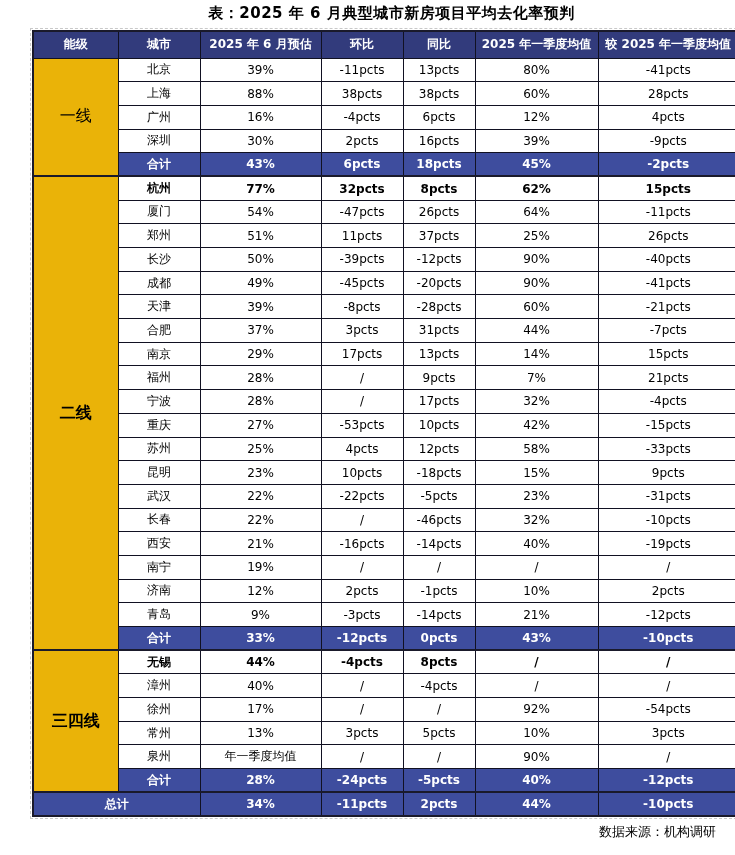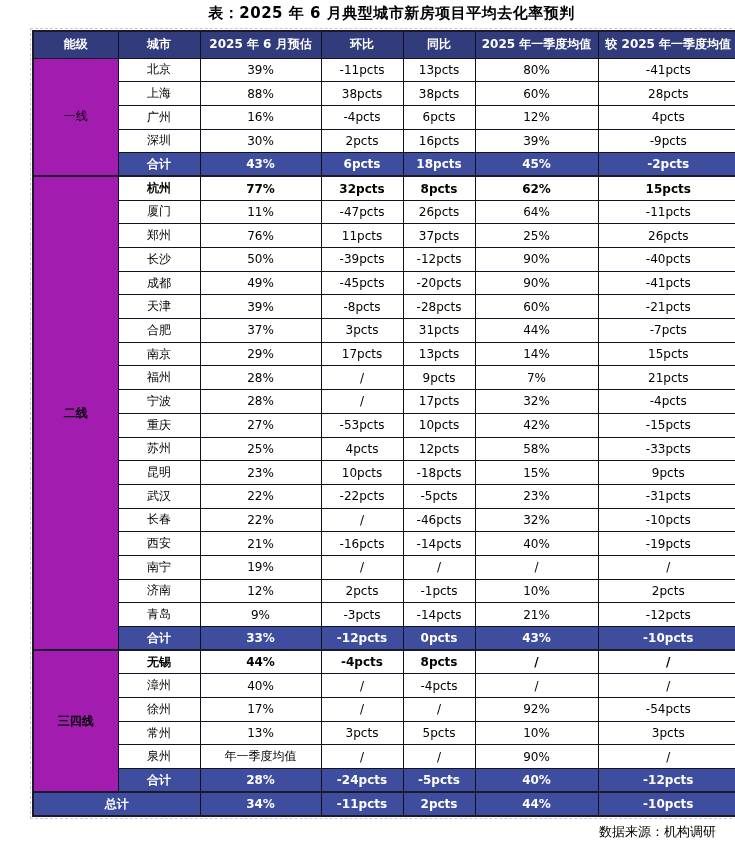--- a/index.html
+++ b/index.html
@@ -49,22 +49,22 @@
   }
   thead th {
     background: var(--header-bg);
     color: #ffffff;
     font-weight: bold;
     height: 27px;
     font-size: 12px;
   }
   tbody td { height: 23.7px; }
   td.tier-cell {
-    background: #a21caf;
-    font-size: 12px;
+    background: #eab308;
+    font-size: 16px;
   }
   tr.total-row td.label-cell,
   tr.total-row td.value-cell,
   tr.grand-total-row td {
     background: var(--total-bg);
     color: #ffffff;
     font-weight: bold;
   }
   tr.section-start td { border-top: 2px solid var(--border-color); font-weight: bold; }
   tr.grand-total-row td { border-top: 2px solid var(--border-color); }
@@ -149,29 +149,29 @@
         <td class="tier-cell" rowspan="20">二线</td>
         <td class="label-cell">杭州</td>
         <td class="value-cell">77%</td>
         <td class="value-cell">32pcts</td>
         <td class="value-cell">8pcts</td>
         <td class="value-cell">62%</td>
         <td class="value-cell">15pcts</td>
       </tr>
       <tr>
         <td class="label-cell">厦门</td>
-        <td class="value-cell">11%</td>
+        <td class="value-cell">54%</td>
         <td class="value-cell">-47pcts</td>
         <td class="value-cell">26pcts</td>
         <td class="value-cell">64%</td>
         <td class="value-cell">-11pcts</td>
       </tr>
       <tr>
         <td class="label-cell">郑州</td>
-        <td class="value-cell">76%</td>
+        <td class="value-cell">51%</td>
         <td class="value-cell">11pcts</td>
         <td class="value-cell">37pcts</td>
         <td class="value-cell">25%</td>
         <td class="value-cell">26pcts</td>
       </tr>
       <tr>
         <td class="label-cell">长沙</td>
         <td class="value-cell">50%</td>
         <td class="value-cell">-39pcts</td>
         <td class="value-cell">-12pcts</td>

